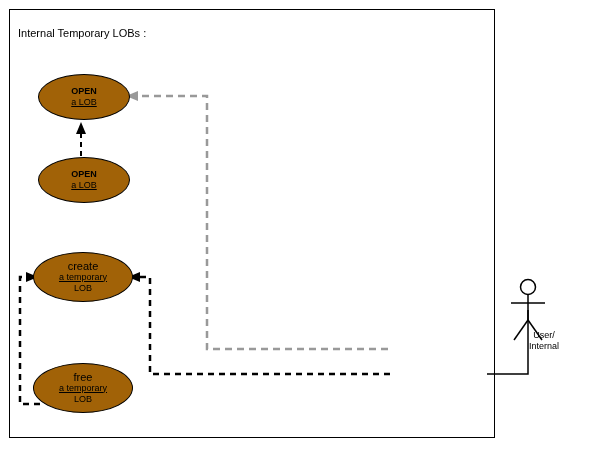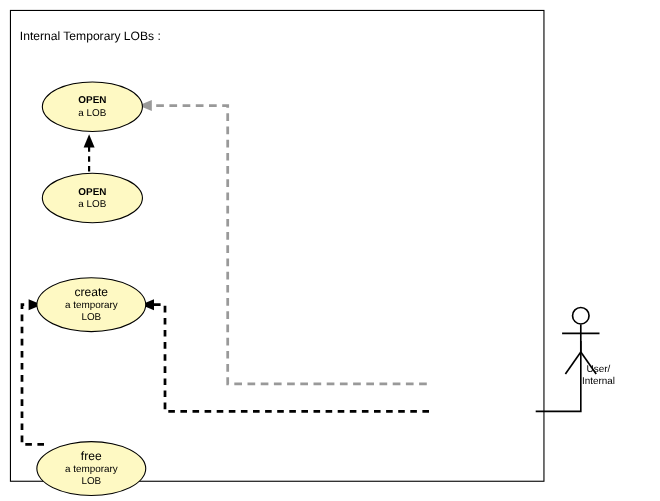--- a/index.html
+++ b/index.html
@@ -50,32 +50,32 @@
   .title-right .l2 {
     display: block;
     padding-left: 7px;
   }
 
   
   .ellipse {
     position: absolute;
     border: 1px solid #000000;
     border-radius: 50%;
-    background: #fef9c3;
+    background: #a16207;
     box-sizing: border-box;
     display: flex;
     flex-direction: column;
     align-items: center;
     justify-content: center;
     text-align: center;
     color: #000000;
     z-index: 5;
   }
   .ellipse .l1 { font-size: 9px; font-weight: bold; line-height: 11px; }
-  .ellipse .l2 { font-size: 9px; line-height: 11px; }
+  .ellipse .l2 { font-size: 9px; line-height: 11px; text-decoration: underline; }
   .ellipse .l3 { font-size: 9px; line-height: 11px; }
   .ellipse.small .l1 { font-size: 11px; font-weight: normal; }
   .ellipse.tiny .l1 { font-size: 7.5px; font-weight: bold; }
   .ellipse.tiny .l2,
   .ellipse.tiny .l3 { font-size: 7px; line-height: 9px; }
 
   
   .actor {
     position: absolute;
     left: 506px;
@@ -150,21 +150,21 @@
     <span class="l1">OPEN</span>
     <span class="l2">a LOB</span>
   </div>
 
   <div class="ellipse small" style="left:33px; top:252px; width:100px; height:50px;">
     <span class="l1">create</span>
     <span class="l2">a temporary</span>
     <span class="l3">LOB</span>
   </div>
 
-  <div class="ellipse small" style="left:33px; top:401px; width:100px; height:50px;">
+  <div class="ellipse small" style="left:33px; top:363px; width:100px; height:50px;">
     <span class="l1">free</span>
     <span class="l2">a temporary</span>
     <span class="l3">LOB</span>
   </div>
 
 
   <svg class="actor" viewBox="0 0 44 80">
     <circle cx="22" cy="9" r="7.5" fill="#ffffff" stroke="#000000" stroke-width="1.5"></circle>
     <line x1="22" y1="17" x2="22" y2="42" stroke="#000000" stroke-width="1.5"></line>
     <line x1="5" y1="25" x2="39" y2="25" stroke="#000000" stroke-width="1.5"></line>

